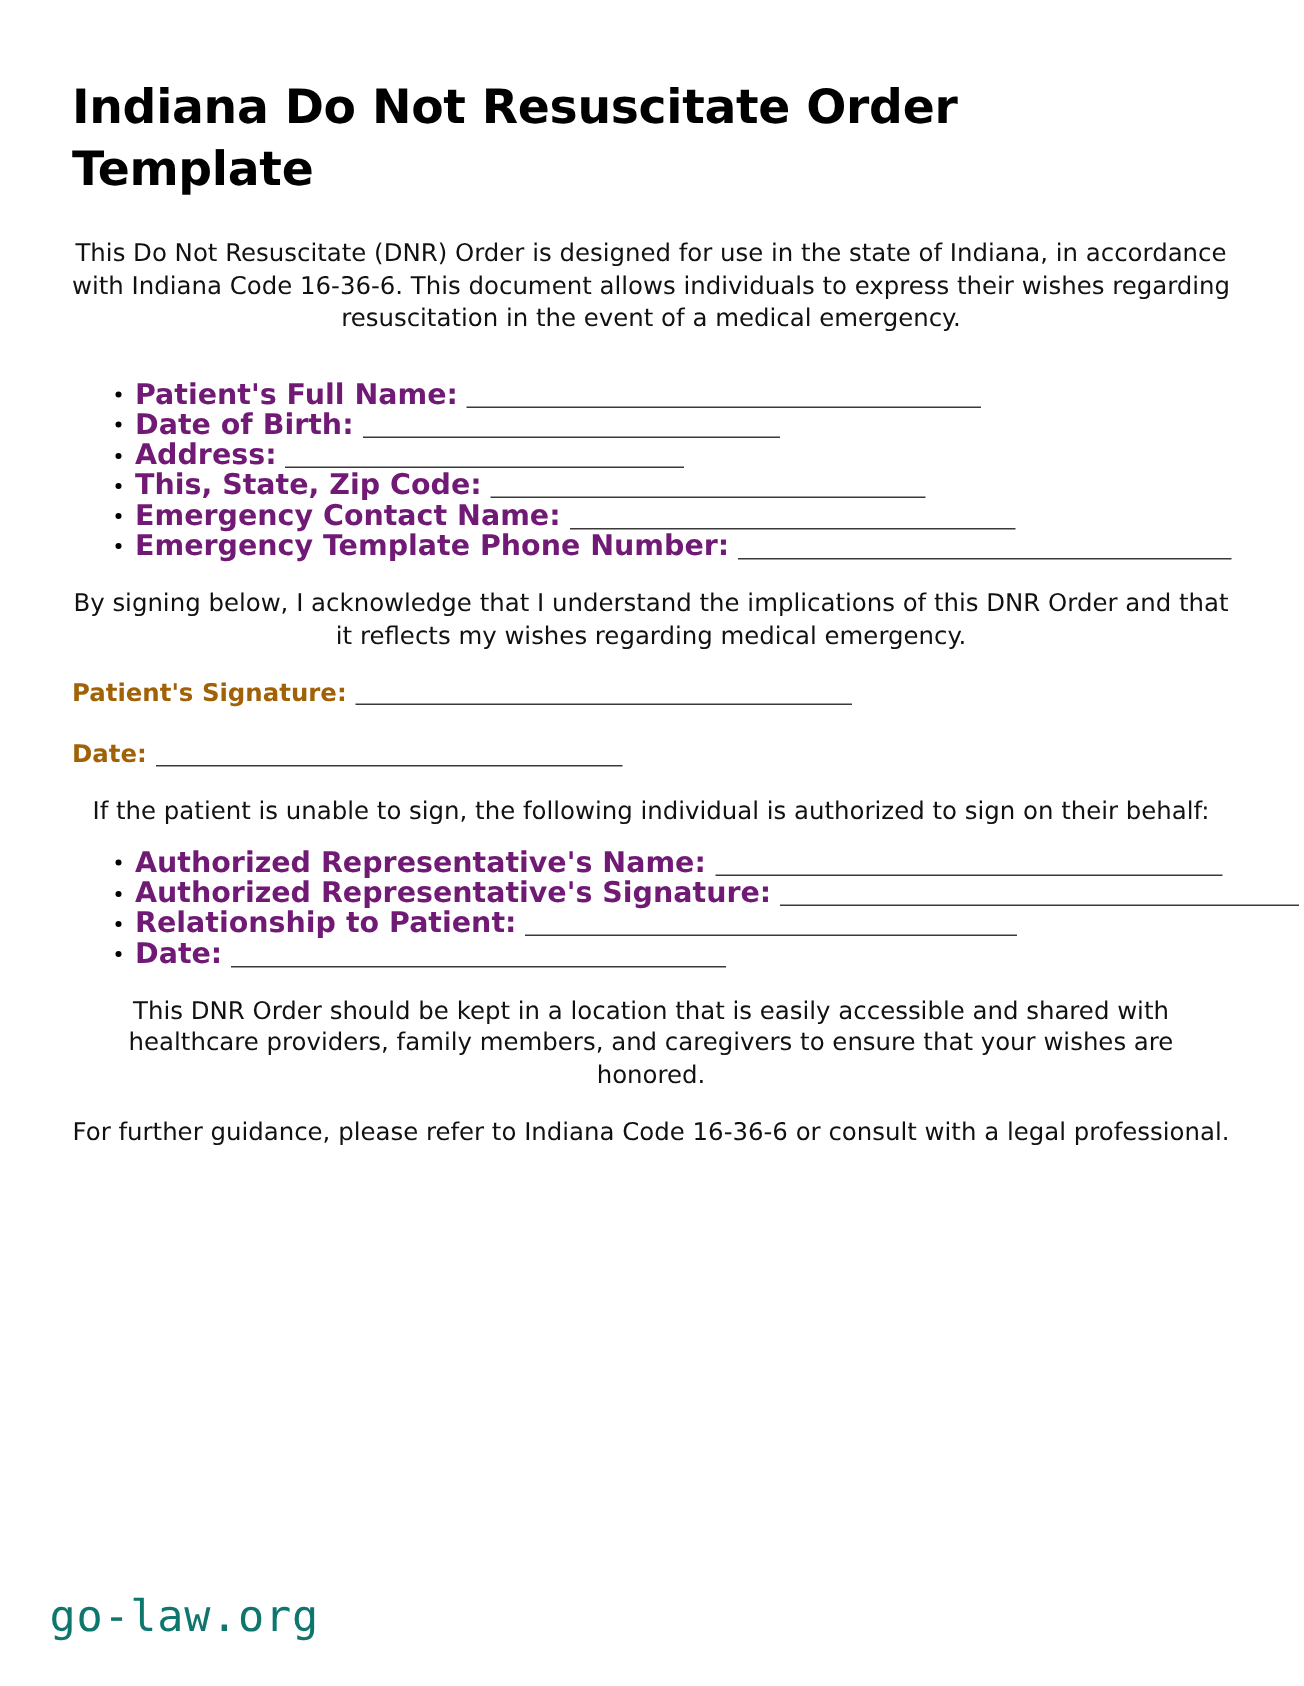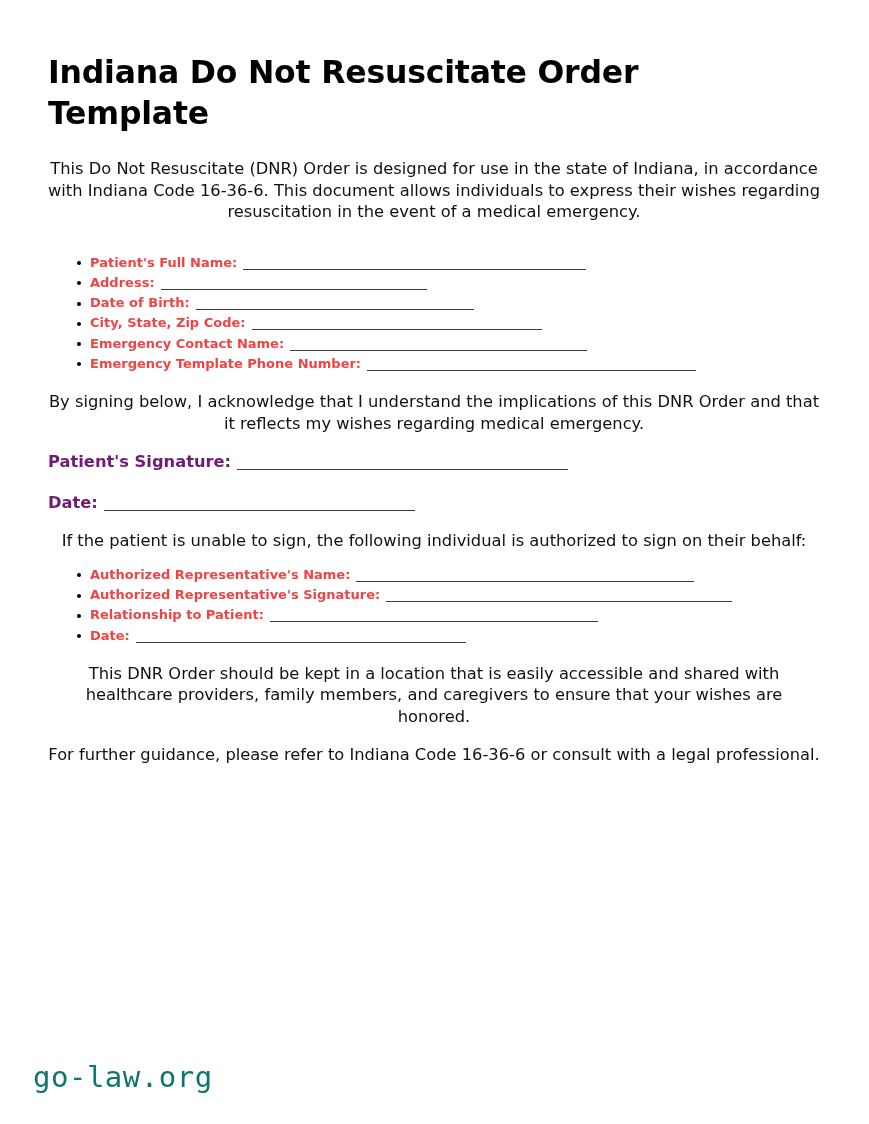--- a/index.html
+++ b/index.html
@@ -58,24 +58,24 @@
   .sp-big     { height: 20px; }
 
   ul.fields {
     list-style: none;
     margin: 0;
     padding: 0;
   }
   ul.fields li {
     position: relative;
     padding-left: 42px;
-    font-size: 13px;
+    font-size: 19px;
     line-height: 20.3px;
     font-weight: bold;
-    color: #ef4444;
+    color: #701a75;
     white-space: nowrap;
   }
   ul.fields li::before {
     content: "";
     position: absolute;
     left: 29px;
     top: 8.5px;
     width: 4px;
     height: 4px;
     background: #000000;
@@ -88,21 +88,21 @@
     display: inline-block;
     vertical-align: -3px;
     border-bottom: 1.3px solid #3a3a3a;
     margin-left: 6px;
     height: 0;
   }
   .signline {
     font-size: 16.3px;
     line-height: 21px;
     font-weight: bold;
-    color: #701a75;
+    color: #a16207;
     white-space: nowrap;
     margin: 0;
     padding: 0;
   }
   .footer-mark {
     position: absolute;
     left: 33px;
     top: 1060px;
     font-family: "DejaVu Sans Mono", "Liberation Mono", monospace;
     font-size: 29px;
@@ -124,23 +124,23 @@
 
     <p class="para">This Do Not Resuscitate (DNR) Order is designed for use in the state of Indiana, in accordance with Indiana Code 16-36-6. This document allows individuals to express their wishes regarding resuscitation in the event of a medical emergency.</p>
 
     <div class="sp-para"></div>
 
 
     <div class="sp-list"></div>
 
     <ul class="fields" id="patient-fields">
         <li><span class="fieldlabel">Patient's Full Name:</span><span class="rule" style="width: 343px;"></span></li>
+        <li><span class="fieldlabel">Date of Birth:</span><span class="rule" style="width: 278px;"></span></li>
         <li><span class="fieldlabel">Address:</span><span class="rule" style="width: 266px;"></span></li>
-        <li><span class="fieldlabel">Date of Birth:</span><span class="rule" style="width: 278px;"></span></li>
-        <li><span class="fieldlabel">City, State, Zip Code:</span><span class="rule" style="width: 290px;"></span></li>
+        <li><span class="fieldlabel">This, State, Zip Code:</span><span class="rule" style="width: 290px;"></span></li>
         <li><span class="fieldlabel">Emergency Contact Name:</span><span class="rule" style="width: 297px;"></span></li>
         <li><span class="fieldlabel">Emergency Template Phone Number:</span><span class="rule" style="width: 329px;"></span></li>
       </ul>
 
     <div class="sp-afterlist"></div>
 
     <p class="para">By signing below, I acknowledge that I understand the implications of this DNR Order and that it reflects my wishes regarding medical emergency.</p>
 
     <div class="sp-para"></div>
 

